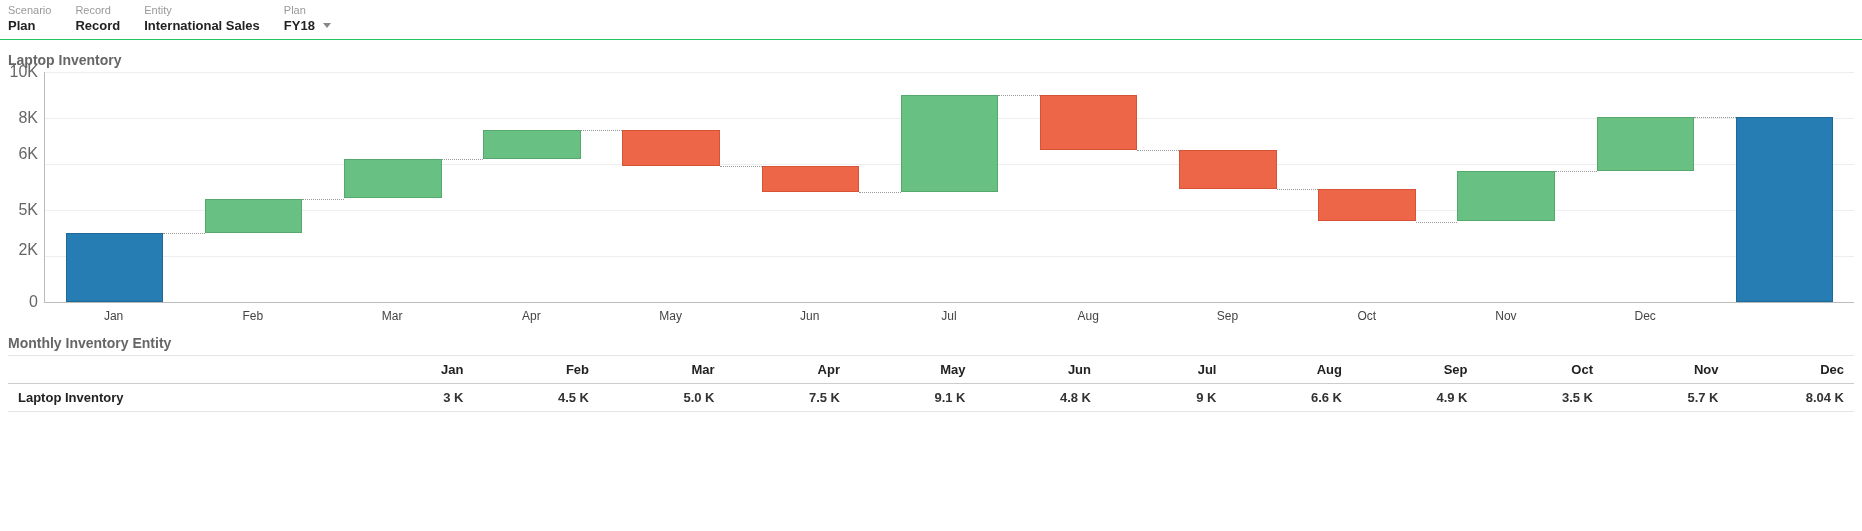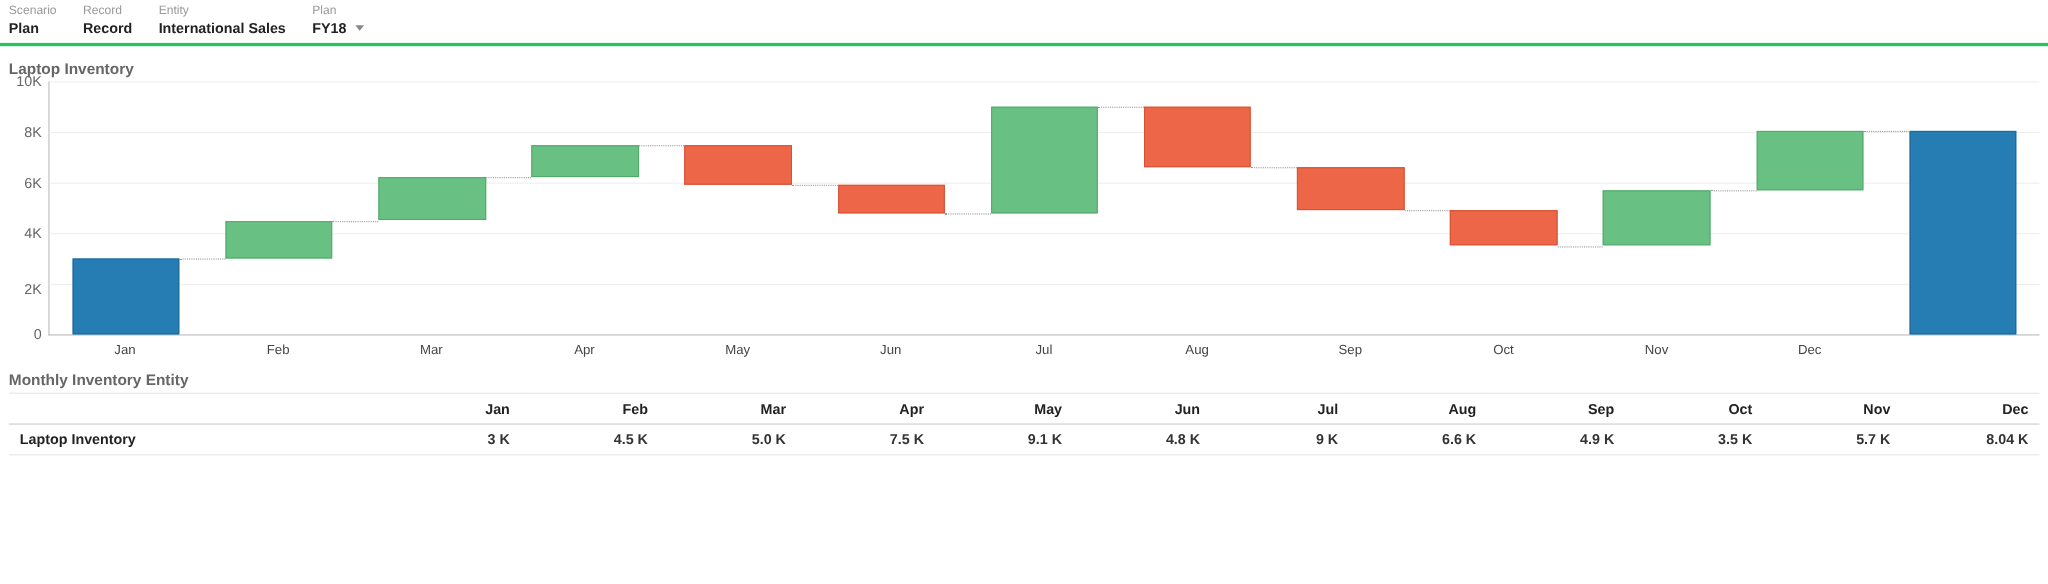--- a/index.html
+++ b/index.html
@@ -8,21 +8,21 @@
     font-family: "Segoe UI", Arial, sans-serif;
     background: #fff;
     color: #333;
     font-size: 13px;
   }
   
   .pov-bar {
     display: flex;
     gap: 24px;
     padding: 4px 8px 6px 8px;
-    border-bottom: 3px solid #22c55e;
+    border-bottom: 1px solid #22c55e;
     align-items: flex-start;
   }
   .pov-item { display: flex; flex-direction: column; }
   .pov-label {
     font-size: 11px;
     color: #999;
     margin-bottom: 2px;
   }
   .pov-value {
     font-size: 13px;
@@ -56,21 +56,21 @@
     position: relative;
     display: flex;
   }
   .y-axis {
     width: 36px;
     position: relative;
   }
   .y-tick {
     position: absolute;
     right: 6px;
-    font-size: 13px;
+    font-size: 16px;
     color: #666;
     transform: translateY(50%);
   }
   .plot-wrap {
     flex: 1;
     position: relative;
   }
   .plot {
     position: relative;
     height: 230px;
@@ -177,23 +177,23 @@
         <span class="chev"></span>
       </div>
     </div>
   </div>
 
 <div class="chart-title">Laptop Inventory</div>
 <div class="chart-area">
   <div class="chart-inner">
     <div class="y-axis" id="y-axis" style="height: 230px;">
         <div class="y-tick" style="bottom: 0px;">0</div>
-        <div class="y-tick" style="bottom: 41px;">2K</div>
-        <div class="y-tick" style="bottom: 92px;">4K</div>
-        <div class="y-tick" style="bottom: 138px; margin-top: 12px;">6K</div>
+        <div class="y-tick" style="bottom: 52px;">2K</div>
+        <div class="y-tick" style="bottom: 92px;">5K</div>
+        <div class="y-tick" style="bottom: 148px; margin-top: 12px;">6K</div>
         <div class="y-tick" style="bottom: 184px;">8K</div>
         <div class="y-tick" style="bottom: 230px;">10K</div>
       </div>
     <div class="plot-wrap">
       <div class="plot" id="plot">
           <div class="grid-line" style="top: 184px;"></div>
           <div class="grid-line" style="top: 138px;"></div>
           <div class="grid-line" style="top: 92px;"></div>
           <div class="grid-line" style="top: 46px;"></div>
           <div class="grid-line" style="top: 0px;"></div>

